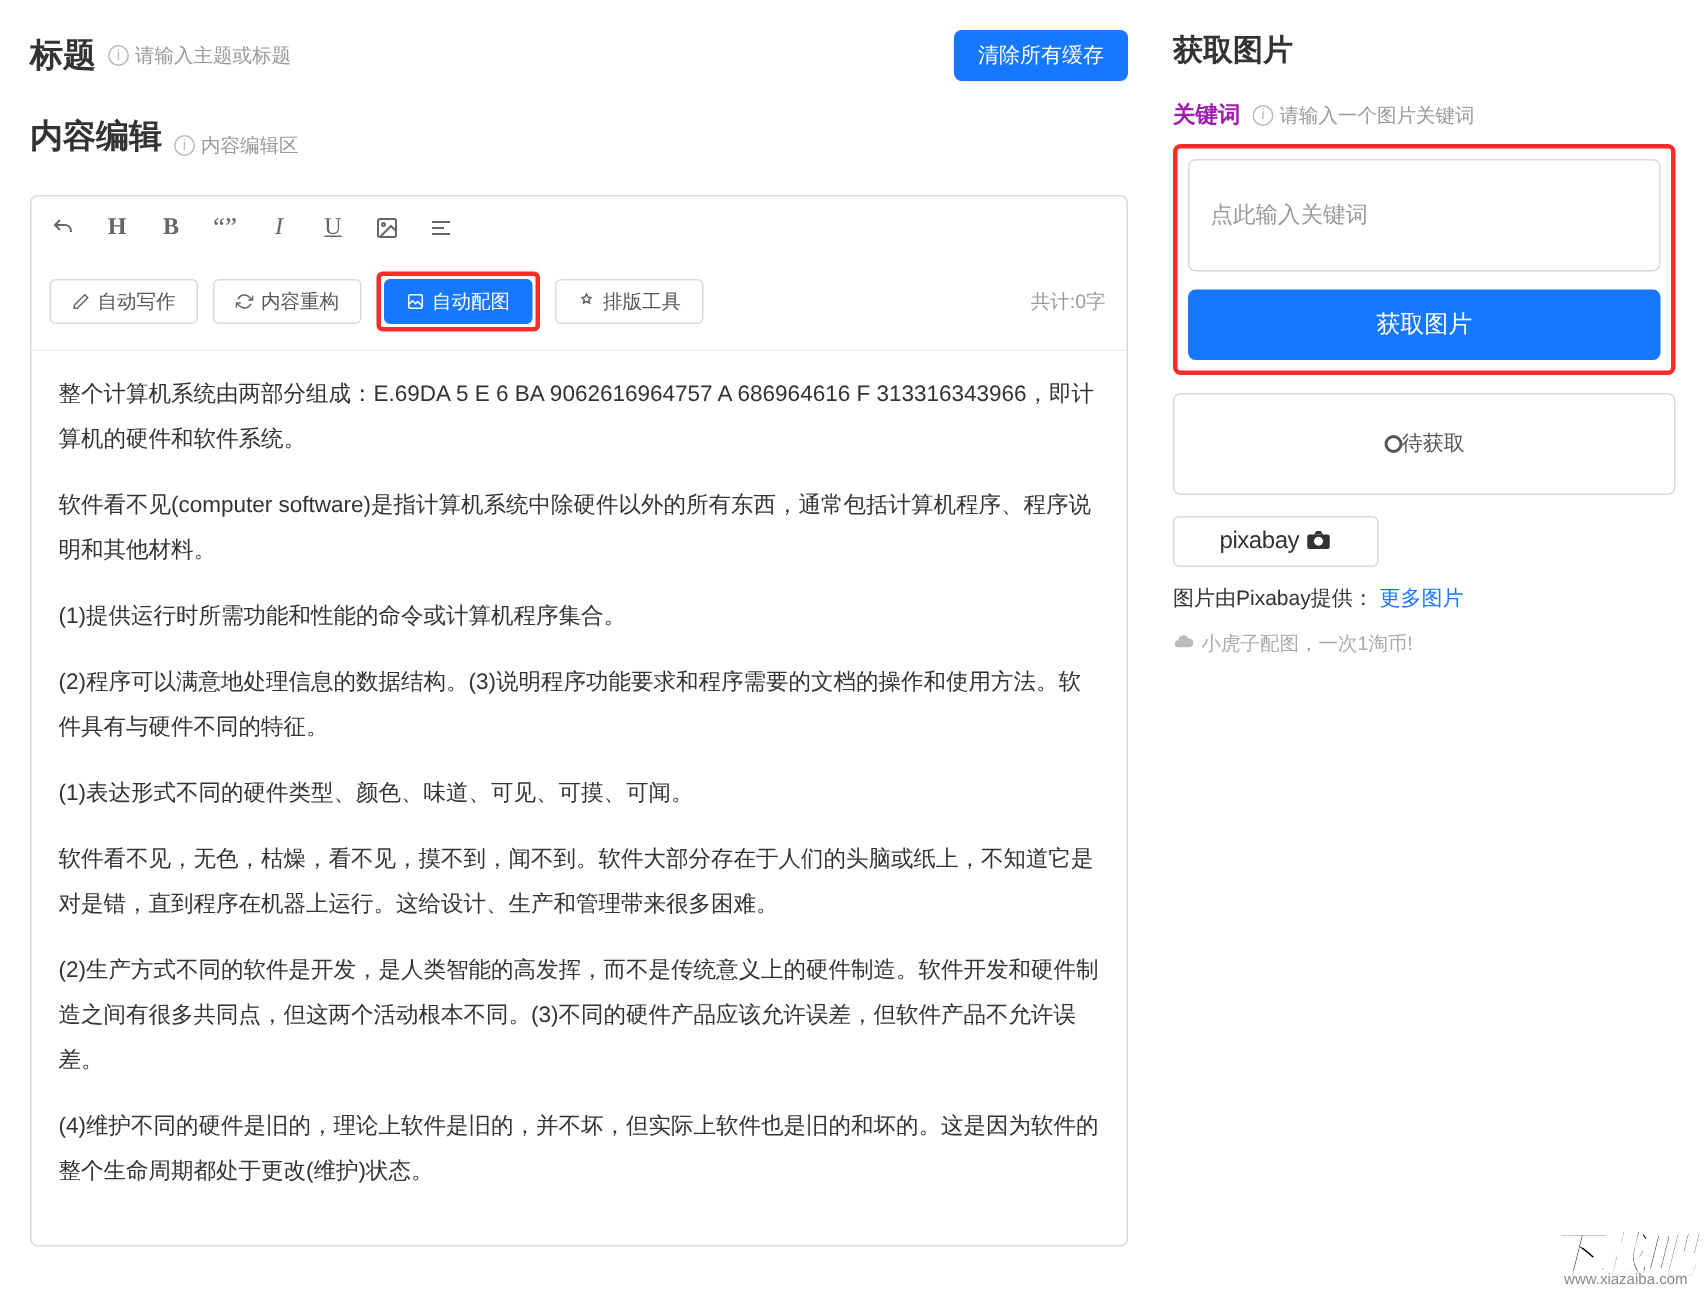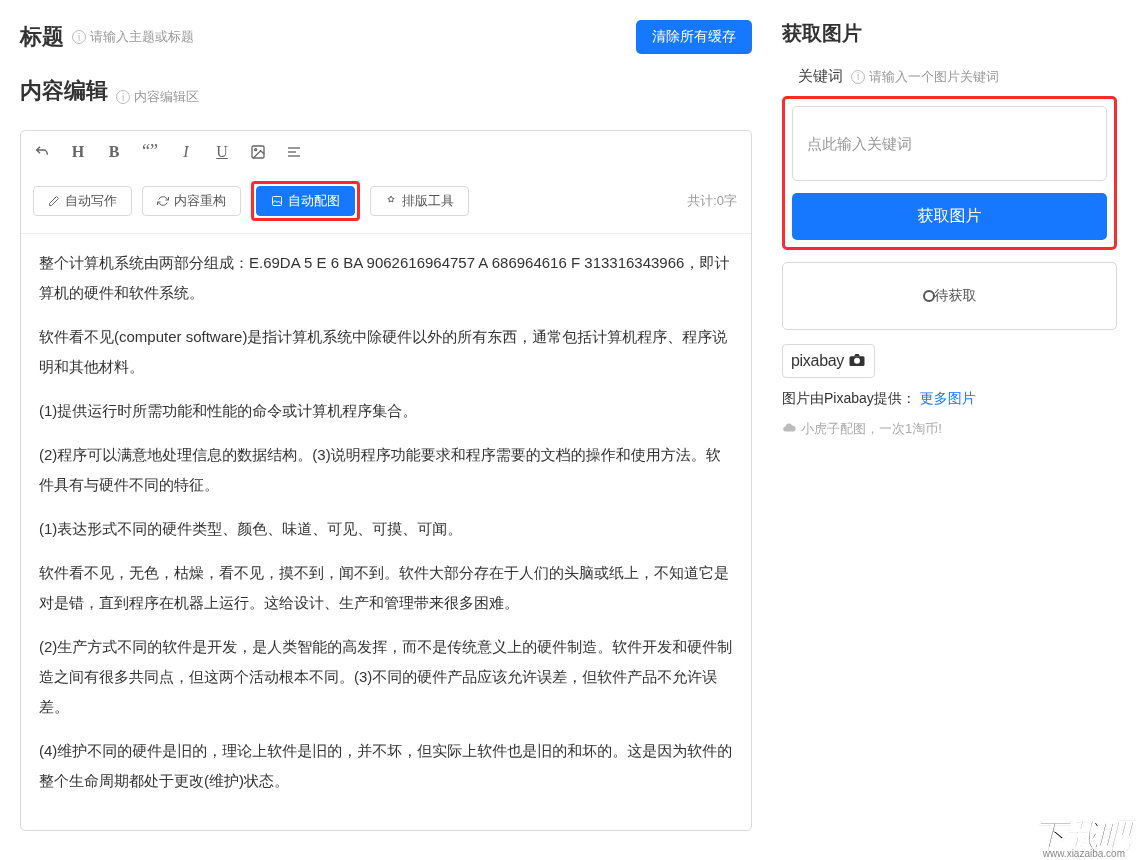--- a/index.html
+++ b/index.html
@@ -64,21 +64,21 @@
 
 .editor-content {
   padding: 14px 18px 20px; font-size: 15px; color: #333; line-height: 2.0;
   border-top: 1px solid #eee;
 }
 .editor-content p { margin-bottom: 14px; }
 
 
 .side-title { font-size: 20px; font-weight: bold; color: #333; margin-bottom: 20px; }
 .side-sub { display: flex; align-items: center; margin-bottom: 10px; }
-.side-sub-label { font-size: 15px; font-weight: 400; color: #404040; margin-right: 8px; margin-left: 16px; }
+.side-sub-label { font-size: 15px; font-weight: 700; color: #a21caf; margin-right: 8px; }
 .side-hint { font-size: 13px; color: #999; display: flex; align-items: center; }
 
 .red-box { border: 3px solid #ff2b2b; border-radius: 5px; padding: 7px; margin-bottom: 12px; }
 .keyword-input {
   width: 100%; padding: 28px 14px; font-size: 15px;
   border: 1px solid #d9d9d9; border-radius: 5px;
 }
 .keyword-input::placeholder { color: #999; }
 .fetch-btn {
   width: 100%; margin-top: 12px; background: #1677ff; color: #fff;
@@ -90,21 +90,21 @@
   text-align: center; color: #555; font-size: 14px; margin-bottom: 14px;
   display: flex; align-items: center; justify-content: center; gap: 0;
 }
 .circle-icon {
   display: inline-block; width: 12px; height: 12px; border: 2px solid #555;
   border-radius: 50%;
 }
 
 .pixabay-badge {
   display: inline-flex; align-items: center; border: 1px solid #d9d9d9;
-  border-radius: 4px; padding: 7px 8px; margin-bottom: 12px; gap: 2px;
+  border-radius: 4px; padding: 7px 30px; margin-bottom: 12px; gap: 2px;
 }
 .pixabay-text { color: #333; font-size: 16px; font-weight: 500; letter-spacing: -0.3px; }
 .camera-icon { font-size: 14px; color: #333; margin-left: 2px; }
 
 .provider-line { font-size: 14px; color: #333; margin-bottom: 12px; }
 .more-link { color: #1677ff; cursor: pointer; }
 
 .footer-note { font-size: 13px; color: #aaa; display: flex; align-items: center; gap: 5px; }
 .cloud-icon { color: #aaa; }
 

